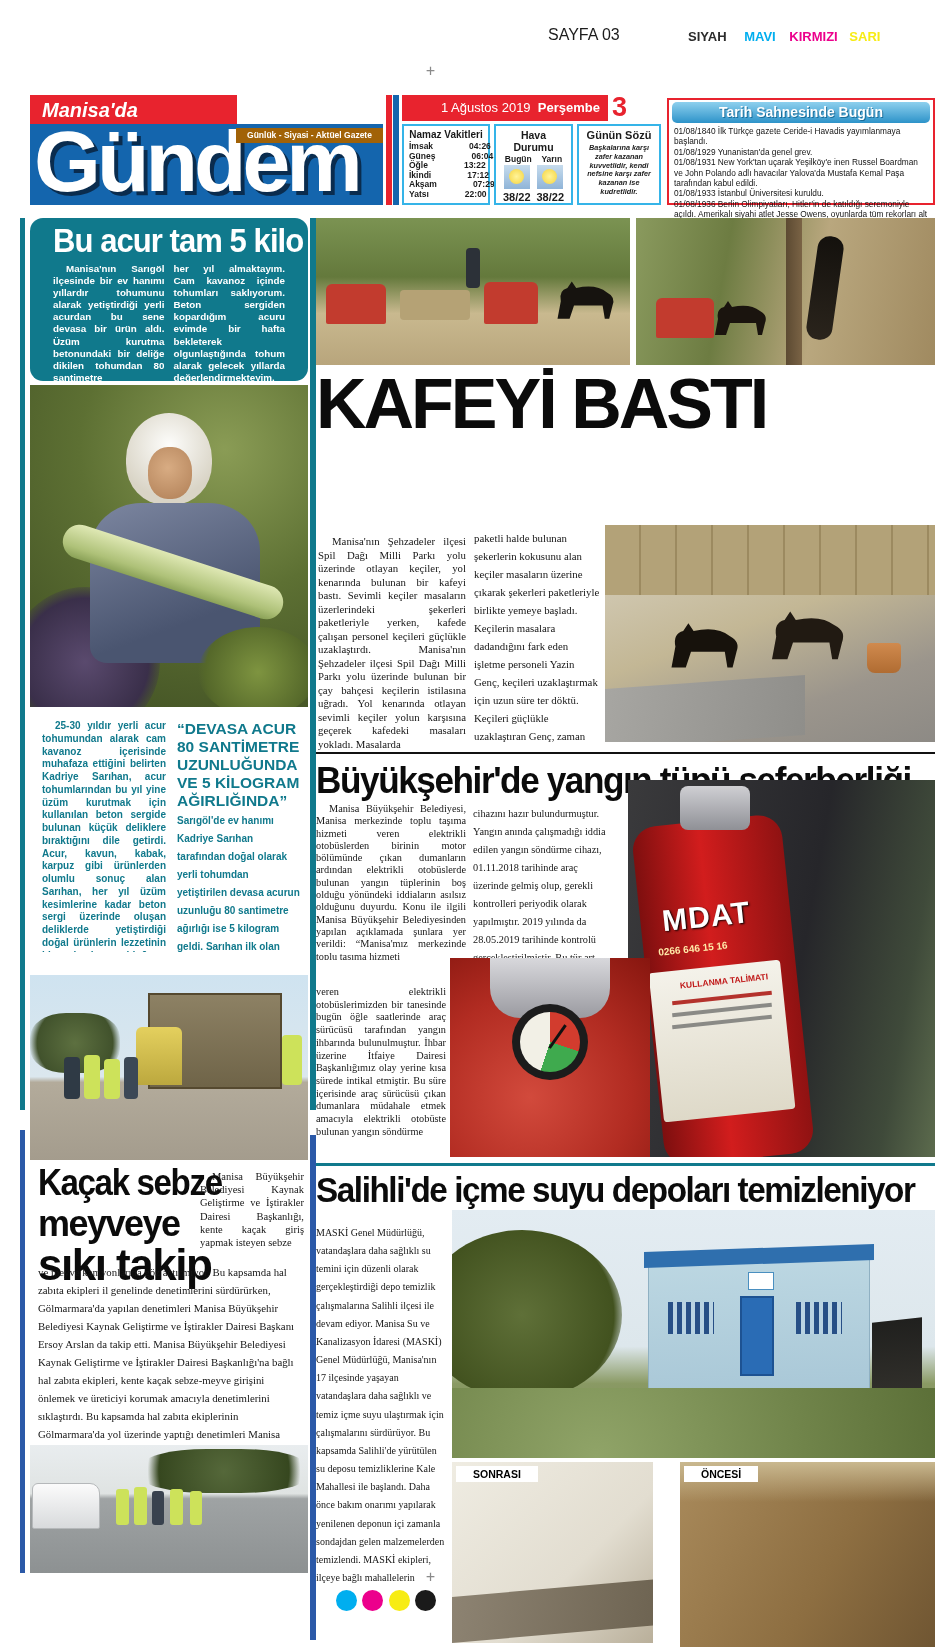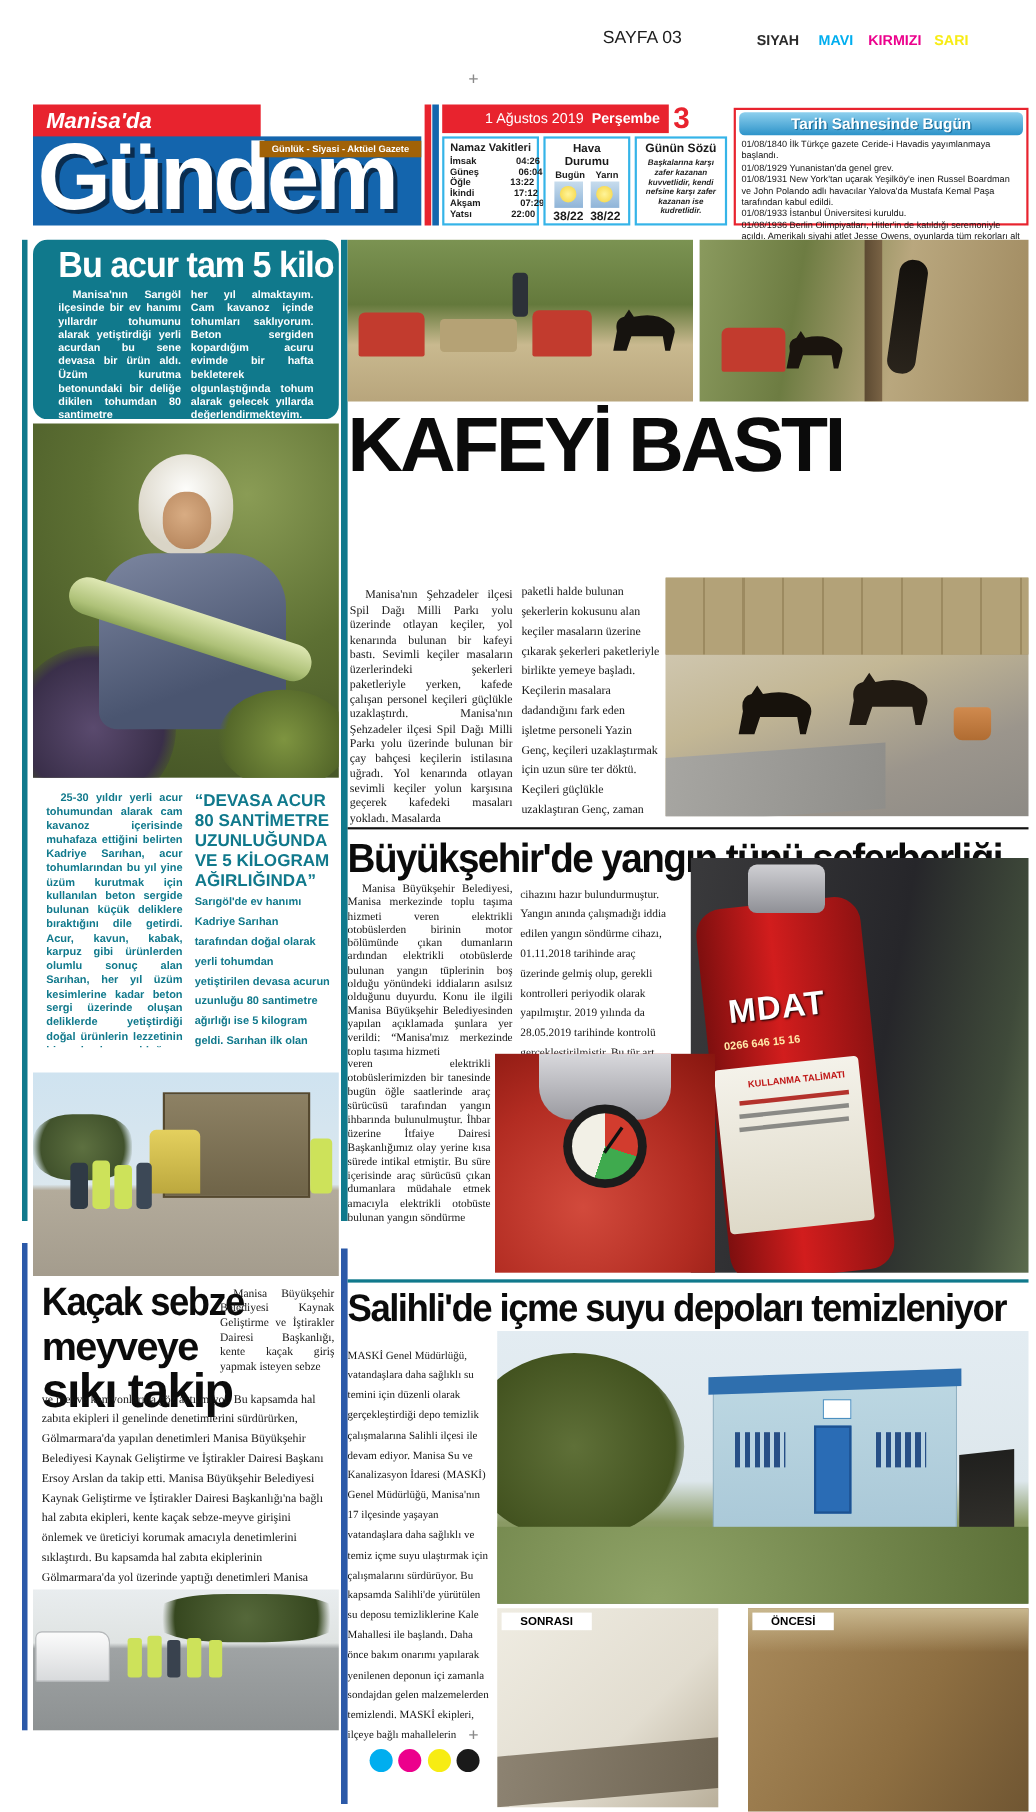--- a/index.html
+++ b/index.html
@@ -257,21 +257,21 @@
        transform:scaleX(0.95);transform-origin:left;">Büyükşehir'de yangın tüpü seferberliği</div>
 
   <div class="abs" style="left:316px;top:803px;width:150px;height:157px;overflow:hidden;">
     <p class="serif" style="font-size:10.3px;line-height:12.3px;text-indent:13px;">Manisa Büyükşehir Belediyesi, Manisa merkezinde toplu taşıma hizmeti veren elektrikli otobüslerden birinin motor bölümünde çıkan dumanların ardından elektrikli otobüslerde bulunan yangın tüplerinin boş olduğu yönündeki iddiaların asılsız olduğunu duyurdu. Konu ile ilgili Manisa Büyükşehir Belediyesinden yapılan açıklamada şunlara yer verildi: “Manisa'mız merkezinde toplu taşıma hizmeti</p>
   </div>
   <div class="abs" style="left:473px;top:803px;width:140px;height:157px;overflow:hidden;">
     <p class="serif" style="font-size:10.3px;line-height:12.3px;display:inline;">cihazını hazır bulundurmuştur. Yangın anında çalışmadığı iddia edilen yangın söndürme cihazı, 01.11.2018 tarihinde araç üzerinde gelmiş olup, gerekli kontrolleri periyodik olarak yapılmıştır. 2019 yılında da 28.05.2019 tarihinde kontrolü gerçekleştirilmiştir. Bu tür art niyetli haber ve yazılara vatandaşlarımızın itibar etmemelerini rica ederiz.”</p>
     
   </div>
   <div class="abs" style="left:316px;top:962px;width:130px;height:182px;overflow:hidden;">
-    <p class="serif" style="font-size:10.3px;line-height:12.7px;">veren elektrikli otobüslerimizden bir tanesinde bugün öğle saatlerinde araç sürücüsü tarafından yangın ihbarında bulunulmuştur. İhbar üzerine İtfaiye Dairesi Başkanlığımız olay yerine kısa sürede intikal etmiştir. Bu süre içerisinde araç sürücüsü çıkan dumanlara müdahale etmek amacıyla elektrikli otobüste bulunan yangın söndürme</p>
+    <p class="serif" style="font-size:10.3px;line-height:12.7px;margin-top:24px;">veren elektrikli otobüslerimizden bir tanesinde bugün öğle saatlerinde araç sürücüsü tarafından yangın ihbarında bulunulmuştur. İhbar üzerine İtfaiye Dairesi Başkanlığımız olay yerine kısa sürede intikal etmiştir. Bu süre içerisinde araç sürücüsü çıkan dumanlara müdahale etmek amacıyla elektrikli otobüste bulunan yangın söndürme</p>
   </div>
 
   <div class="ph" style="left:628px;top:780px;width:307px;height:377px;
        background:linear-gradient(100deg,#3a3a3c 0%,#26262a 55%,#3f4a3a 85%,#5c6b4d 100%);">
     <i style="left:20px;top:40px;width:150px;height:340px;border-radius:24px;transform:rotate(-6deg);
        background:linear-gradient(90deg,#7e0f0f,#d21d1d 45%,#8f1212);"></i>
     <i style="left:52px;top:6px;width:70px;height:44px;background:linear-gradient(#cfcfd3,#8f9096);border-radius:8px;"></i>
     <div class="abs" style="left:34px;top:118px;width:120px;color:#fff;font-weight:bold;font-size:30px;
          letter-spacing:1px;transform:rotate(-6deg);text-shadow:1px 1px 2px #000;">MDAT</div>
     <div class="abs" style="left:30px;top:160px;width:130px;color:#ffe9a8;font-weight:bold;font-size:10px;

